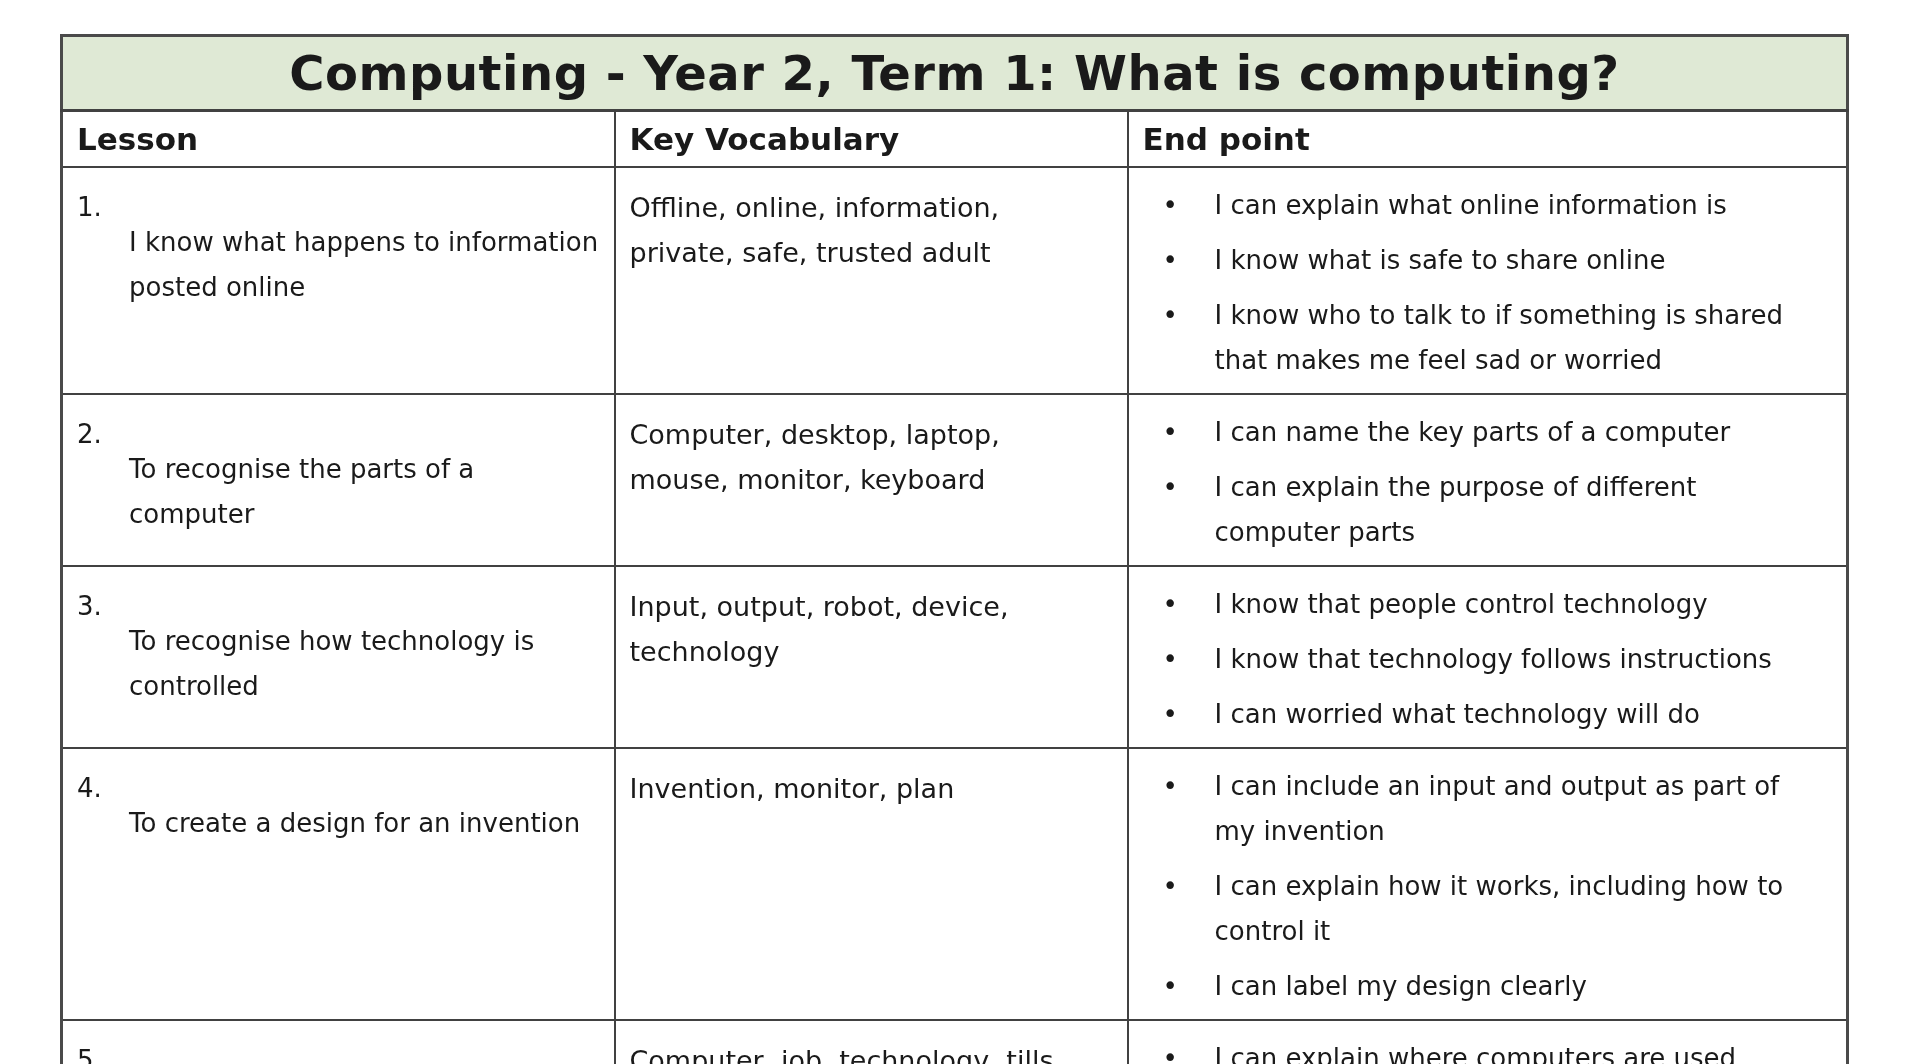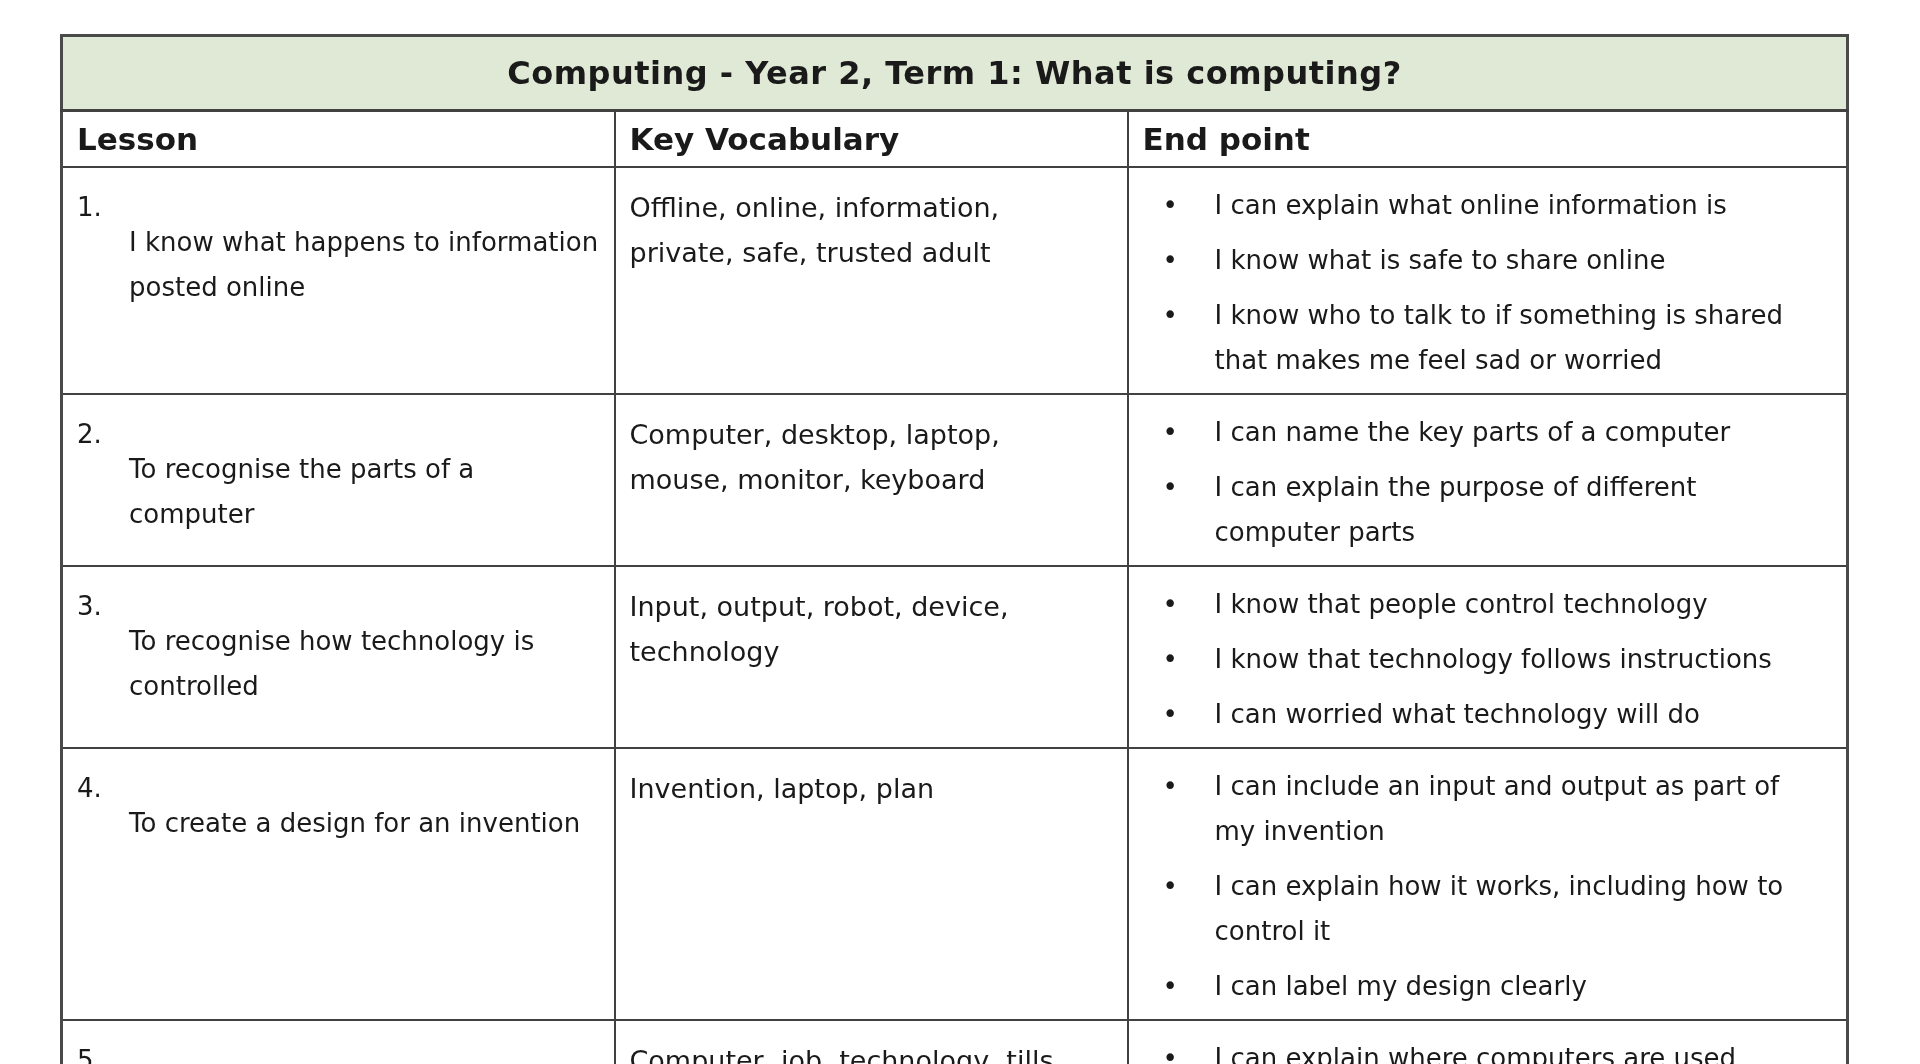--- a/index.html
+++ b/index.html
@@ -39,21 +39,21 @@
     padding: 0;
   }
 
   .title-cell {
     height: 72px;
     text-align: center;
     vertical-align: middle;
     border-bottom: 3px solid #414141;
   }
   .title-text {
-    font-size: 32px;
+    font-size: 48px;
     font-weight: bold;
     letter-spacing: 0.5px;
   }
 
   th.col-header {
     height: 54px;
     text-align: left;
     vertical-align: middle;
     font-size: 31px;
     font-weight: bold;
@@ -214,21 +214,21 @@
     </tr>
 
     <tr class="row-4">
       <td>
         <div class="lesson-cell">
           <span class="lesson-num">4.</span>
           <span class="lesson-text">To create a design for an invention</span>
         </div>
       </td>
       <td>
-        <div class="vocab-cell">Invention, laptop, plan</div>
+        <div class="vocab-cell">Invention, monitor, plan</div>
       </td>
       <td>
         <ul class="endpoints">
           <li>
             <span class="bullet">•</span>
             <span class="endpoint-text">I can include an input and output as part of my invention</span>
           </li>
           <li>
             <span class="bullet">•</span>
             <span class="endpoint-text">I can explain how it works, including how to control it</span>

